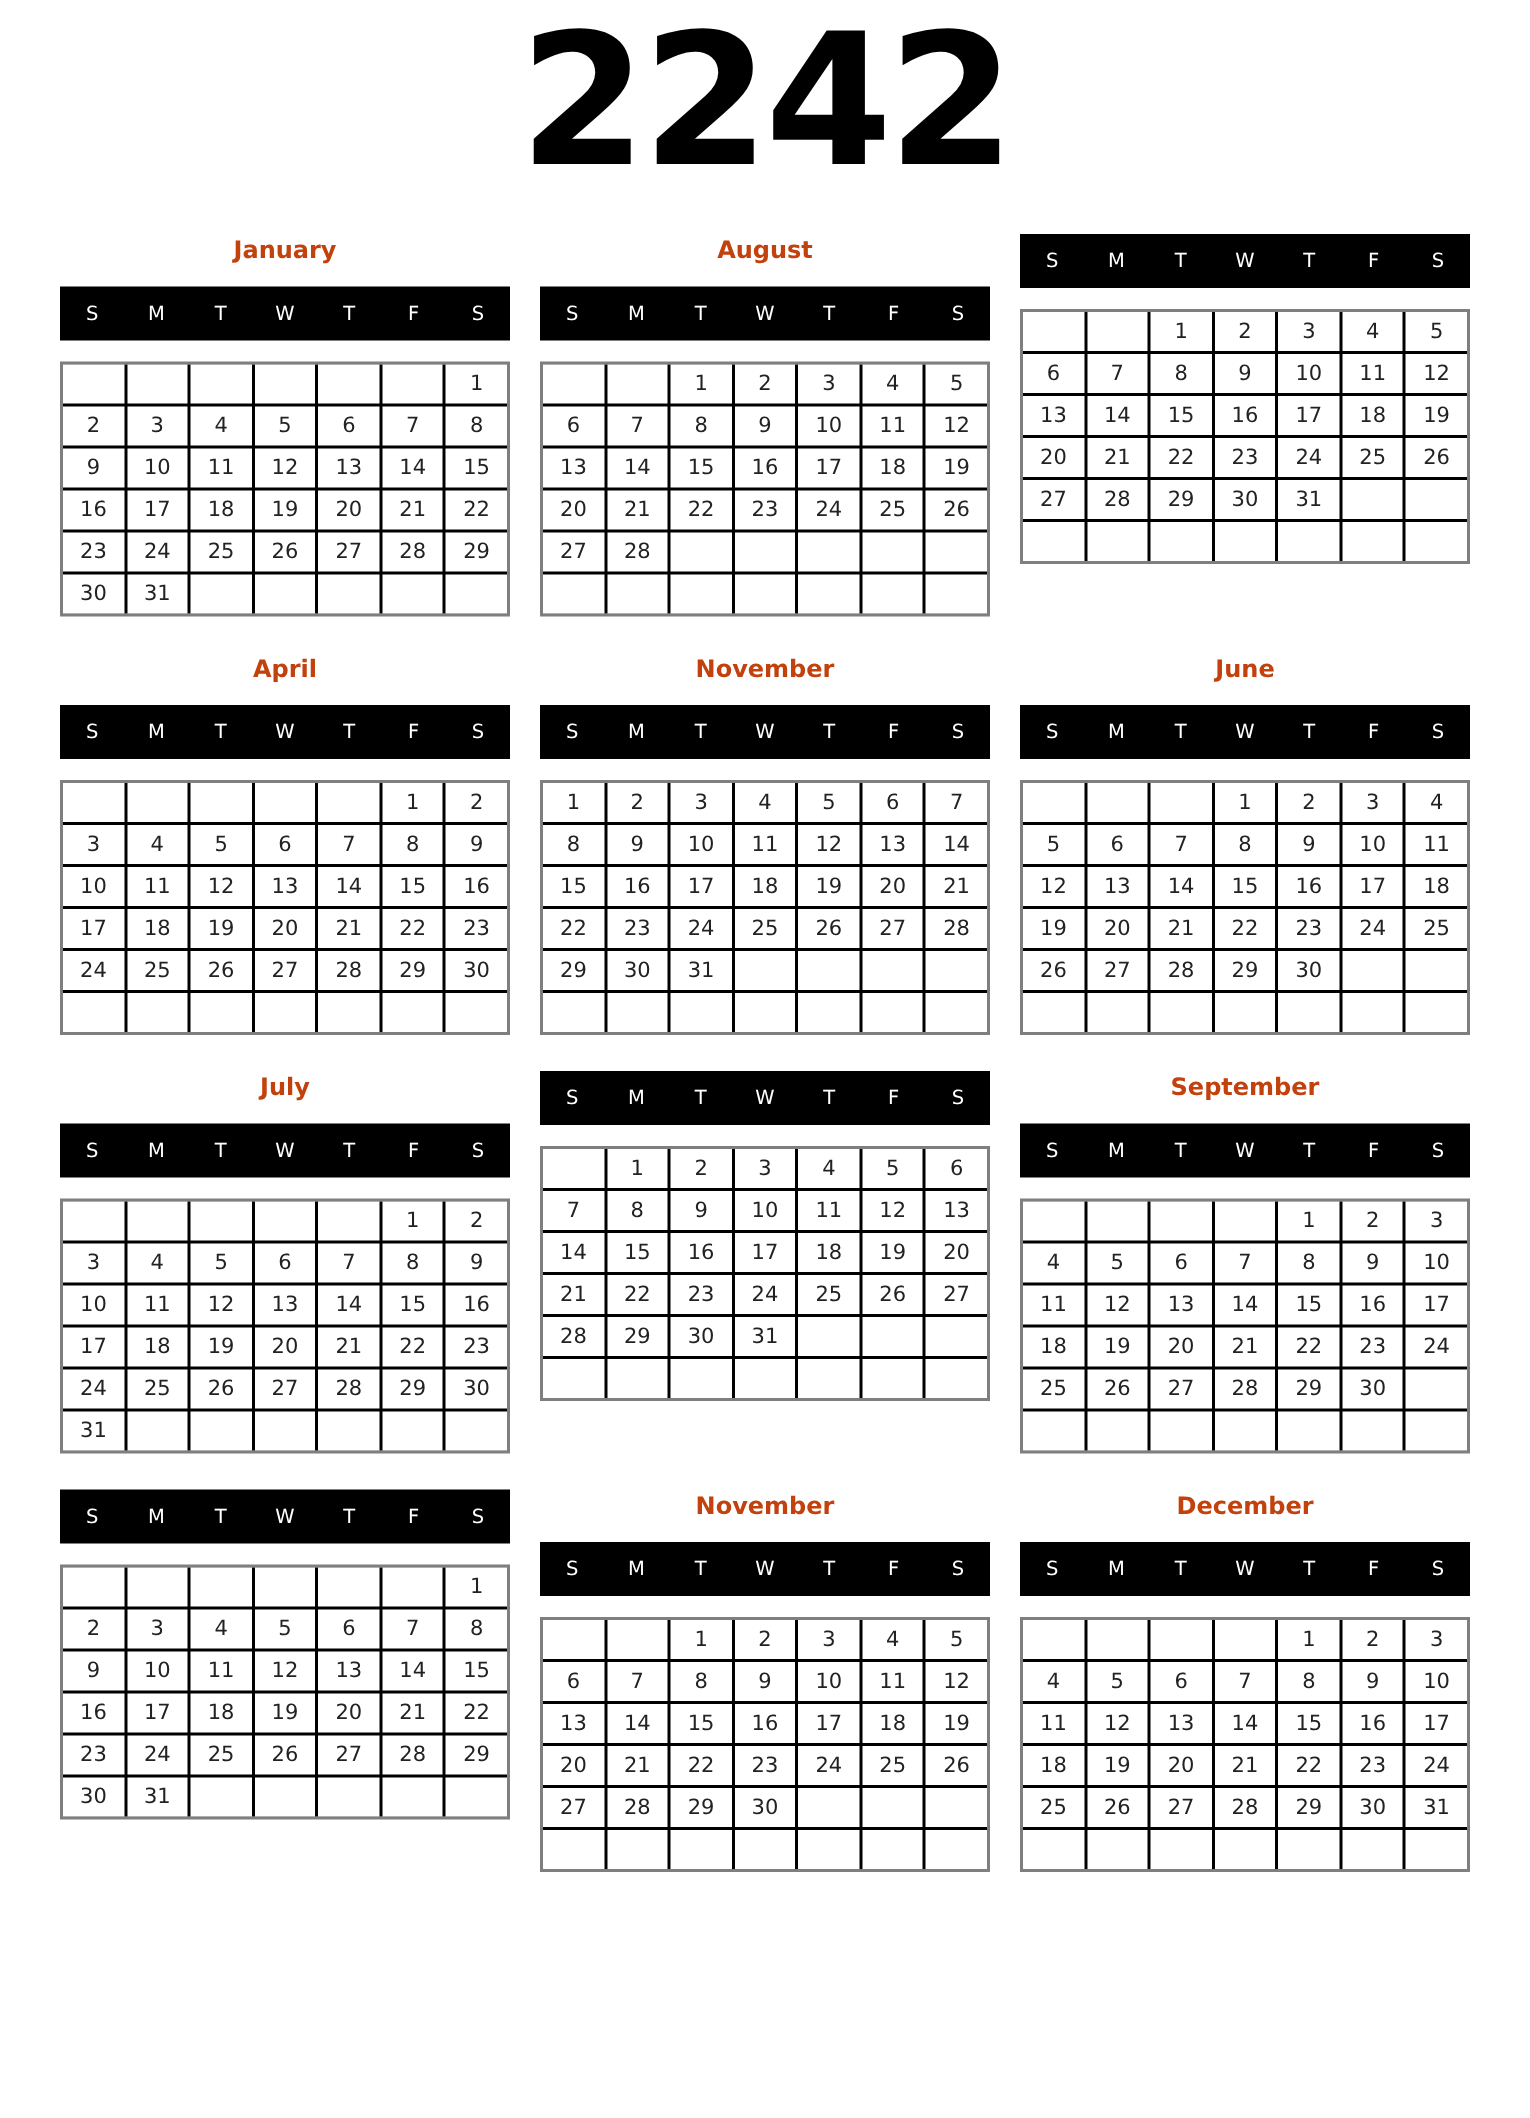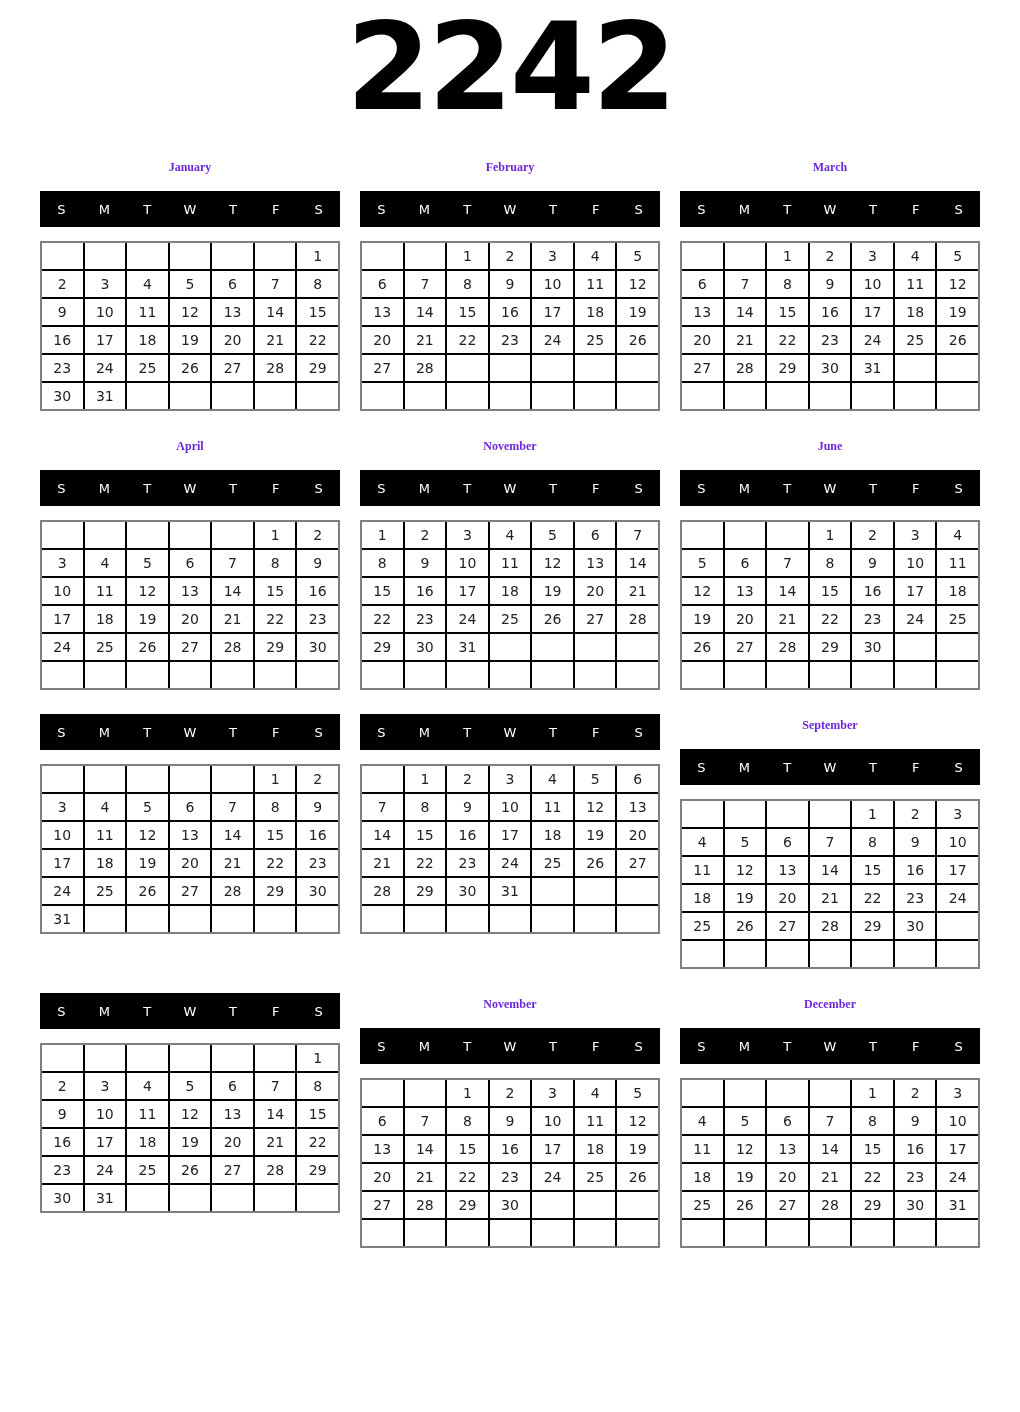--- a/index.html
+++ b/index.html
@@ -25,25 +25,24 @@
   .months {
     display: grid;
     grid-template-columns: repeat(3, 300px);
     column-gap: 20px;
     row-gap: 24px;
     padding: 0 40px;
   }
   .month-name {
     text-align: center;
     font-weight: bold;
-    font-size: 12px;
+    font-size: 16px;
     line-height: 22px;
     margin-bottom: 13px;
-    color: #6d28d9;
-    font-family: Liberation Serif, serif;
+    color: #c2410c;
   }
   .weekday-bar {
     background: #000000;
     color: #ffffff;
     height: 36px;
     display: grid;
     grid-template-columns: repeat(7, 1fr);
     align-items: center;
     text-align: center;
     font-size: 13px;
@@ -127,80 +126,79 @@
             <div class="day-cell"></div>
             <div class="day-cell"></div>
             <div class="day-cell"></div>
             <div class="day-cell"></div>
             <div class="day-cell"></div>
           </div>
     </div>
   </div>
 
   <div class="month">
-    <div class="month-name">February</div>
-    <div class="weekday-bar">
-          <div>S</div>
-          <div>M</div>
-          <div>T</div>
-          <div>W</div>
-          <div>T</div>
-          <div>F</div>
-          <div>S</div>
-        </div>
-    <div class="grid-wrap">
-      <div class="days">
-            <div class="day-cell"></div>
-            <div class="day-cell"></div>
-            <div class="day-cell">1</div>
-            <div class="day-cell">2</div>
-            <div class="day-cell">3</div>
-            <div class="day-cell">4</div>
-            <div class="day-cell">5</div>
-            <div class="day-cell">6</div>
-            <div class="day-cell">7</div>
-            <div class="day-cell">8</div>
-            <div class="day-cell">9</div>
-            <div class="day-cell">10</div>
-            <div class="day-cell">11</div>
-            <div class="day-cell">12</div>
-            <div class="day-cell">13</div>
-            <div class="day-cell">14</div>
-            <div class="day-cell">15</div>
-            <div class="day-cell">16</div>
-            <div class="day-cell">17</div>
-            <div class="day-cell">18</div>
-            <div class="day-cell">19</div>
-            <div class="day-cell">20</div>
-            <div class="day-cell">21</div>
-            <div class="day-cell">22</div>
-            <div class="day-cell">23</div>
-            <div class="day-cell">24</div>
-            <div class="day-cell">25</div>
-            <div class="day-cell">26</div>
-            <div class="day-cell">27</div>
-            <div class="day-cell">28</div>
-            <div class="day-cell"></div>
-            <div class="day-cell"></div>
-            <div class="day-cell"></div>
-            <div class="day-cell"></div>
-            <div class="day-cell"></div>
-            <div class="day-cell"></div>
-            <div class="day-cell"></div>
-            <div class="day-cell"></div>
-            <div class="day-cell"></div>
-            <div class="day-cell"></div>
-            <div class="day-cell"></div>
-            <div class="day-cell"></div>
-          </div>
-    </div>
-  </div>
-
-  <div class="month">
-    <div class="month-name">March</div>
+    <div class="month-name">August</div>
+    <div class="weekday-bar">
+          <div>S</div>
+          <div>M</div>
+          <div>T</div>
+          <div>W</div>
+          <div>T</div>
+          <div>F</div>
+          <div>S</div>
+        </div>
+    <div class="grid-wrap">
+      <div class="days">
+            <div class="day-cell"></div>
+            <div class="day-cell"></div>
+            <div class="day-cell">1</div>
+            <div class="day-cell">2</div>
+            <div class="day-cell">3</div>
+            <div class="day-cell">4</div>
+            <div class="day-cell">5</div>
+            <div class="day-cell">6</div>
+            <div class="day-cell">7</div>
+            <div class="day-cell">8</div>
+            <div class="day-cell">9</div>
+            <div class="day-cell">10</div>
+            <div class="day-cell">11</div>
+            <div class="day-cell">12</div>
+            <div class="day-cell">13</div>
+            <div class="day-cell">14</div>
+            <div class="day-cell">15</div>
+            <div class="day-cell">16</div>
+            <div class="day-cell">17</div>
+            <div class="day-cell">18</div>
+            <div class="day-cell">19</div>
+            <div class="day-cell">20</div>
+            <div class="day-cell">21</div>
+            <div class="day-cell">22</div>
+            <div class="day-cell">23</div>
+            <div class="day-cell">24</div>
+            <div class="day-cell">25</div>
+            <div class="day-cell">26</div>
+            <div class="day-cell">27</div>
+            <div class="day-cell">28</div>
+            <div class="day-cell"></div>
+            <div class="day-cell"></div>
+            <div class="day-cell"></div>
+            <div class="day-cell"></div>
+            <div class="day-cell"></div>
+            <div class="day-cell"></div>
+            <div class="day-cell"></div>
+            <div class="day-cell"></div>
+            <div class="day-cell"></div>
+            <div class="day-cell"></div>
+            <div class="day-cell"></div>
+            <div class="day-cell"></div>
+          </div>
+    </div>
+  </div>
+
+  <div class="month">
     <div class="weekday-bar">
           <div>S</div>
           <div>M</div>
           <div>T</div>
           <div>W</div>
           <div>T</div>
           <div>F</div>
           <div>S</div>
         </div>
     <div class="grid-wrap">
@@ -422,20 +420,21 @@
             <div class="day-cell"></div>
             <div class="day-cell"></div>
             <div class="day-cell"></div>
             <div class="day-cell"></div>
             <div class="day-cell"></div>
           </div>
     </div>
   </div>
 
   <div class="month">
+    <div class="month-name">July</div>
     <div class="weekday-bar">
           <div>S</div>
           <div>M</div>
           <div>T</div>
           <div>W</div>
           <div>T</div>
           <div>F</div>
           <div>S</div>
         </div>
     <div class="grid-wrap">

